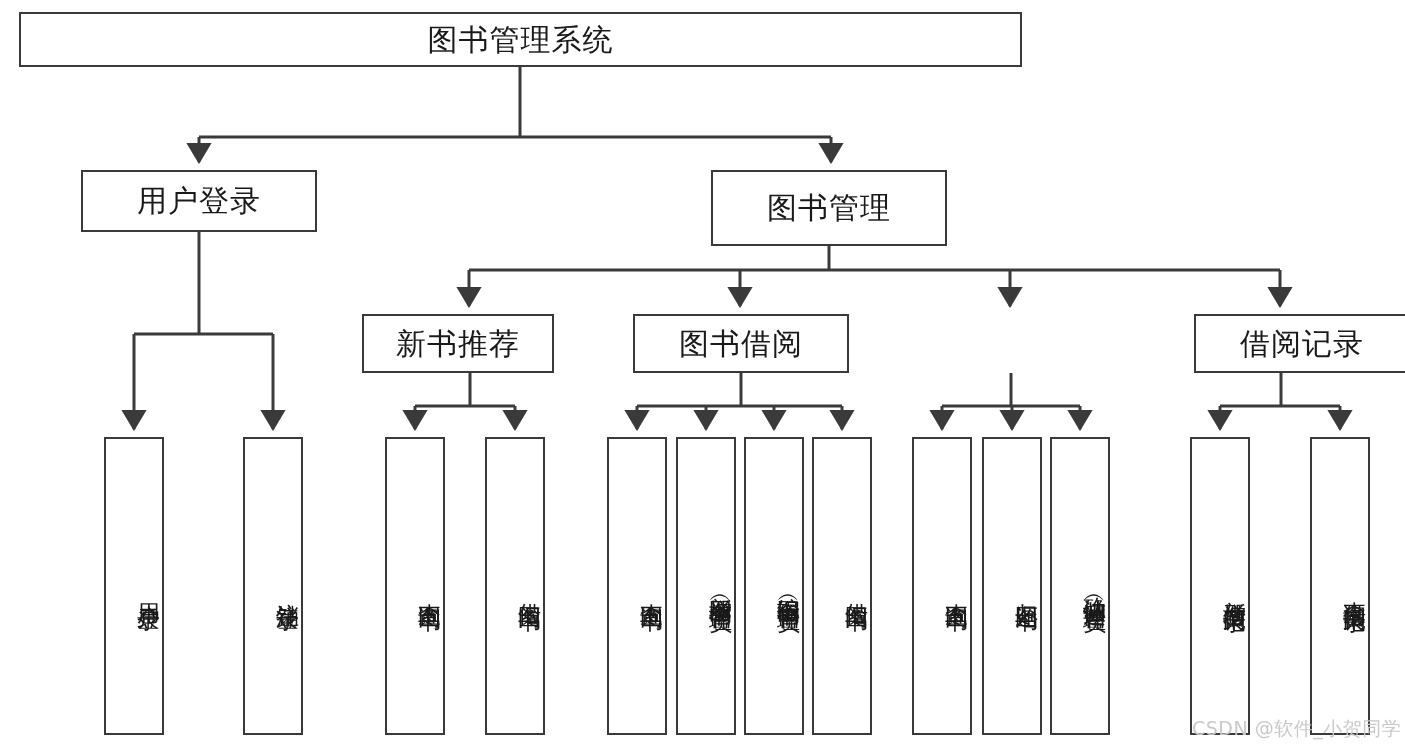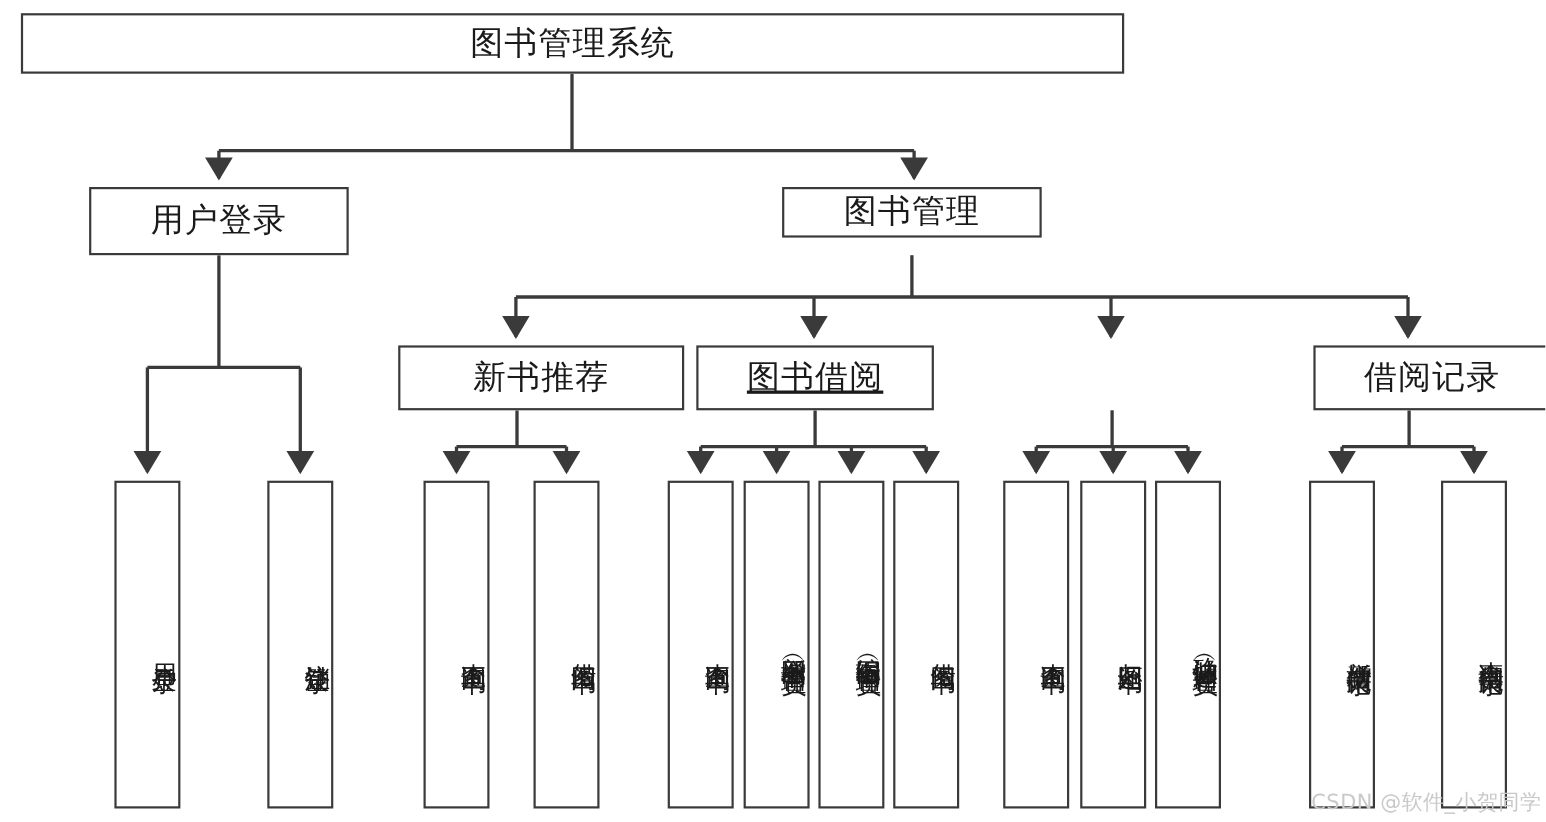--- a/index.html
+++ b/index.html
@@ -114,24 +114,24 @@
       <path d="M 1281 373 L 1281 406"></path>
       <path d="M 1220 406 L 1340 406"></path>
       <path d="M 1220 406 L 1220 429" marker-end="url(#arrow)"></path>
       <path d="M 1340 406 L 1340 429" marker-end="url(#arrow)"></path>
     </g>
   </svg>
 
   <div class="node-box node-h" style="left:19px; top:12px; width:1003px; height:55px;">图书管理系统</div>
 
   <div class="node-box node-h" style="left:81px; top:170px; width:236px; height:62px;">用户登录</div>
-  <div class="node-box node-h" style="left:711px; top:170px; width:236px; height:46px;">图书管理</div>
+  <div class="node-box node-h" style="left:711px; top:170px; width:236px; height:76px;">图书管理</div>
 
-  <div class="node-box node-h" style="left:362px; top:314px; width:260px; height:59px;">新书推荐</div>
-  <div class="node-box node-h" style="left:633px; top:314px; width:216px; height:59px;text-decoration:underline;">图书借阅</div>
+  <div class="node-box node-h" style="left:362px; top:314px; width:192px; height:59px;">新书推荐</div>
+  <div class="node-box node-h" style="left:633px; top:314px; width:216px; height:59px;">图书借阅</div>
   <div class="node-box node-h" style="left:1172px; top:314px; width:216px; height:59px;margin-left:22px;">借阅记录</div>
 
   <div class="node-box node-v" style="left:104px; top:437px; width:60px; height:298px;">用户登录</div>
   <div class="node-box node-v" style="left:243px; top:437px; width:60px; height:298px;">注销登录</div>
 
   <div class="node-box node-v" style="left:385px; top:437px; width:60px; height:298px;">查询图书</div>
   <div class="node-box node-v" style="left:485px; top:437px; width:60px; height:298px;">借阅图书</div>
 
   <div class="node-box node-v" style="left:607px; top:437px; width:60px; height:298px;">查询图书</div>
   <div class="node-box node-v tall" style="left:676px; top:437px; width:60px; height:298px;">新增图书（管理员）</div>

